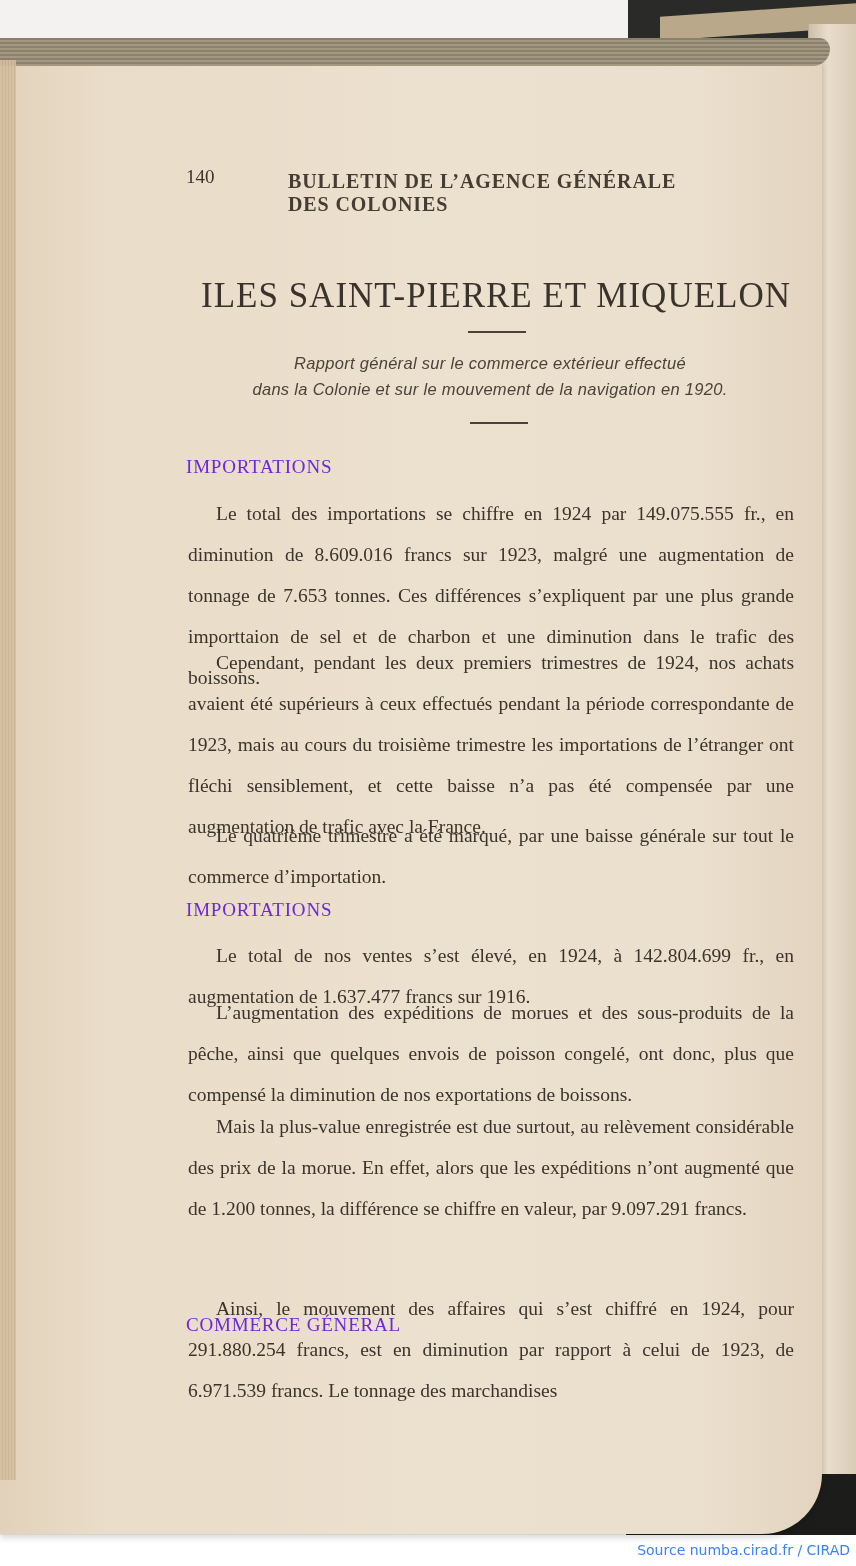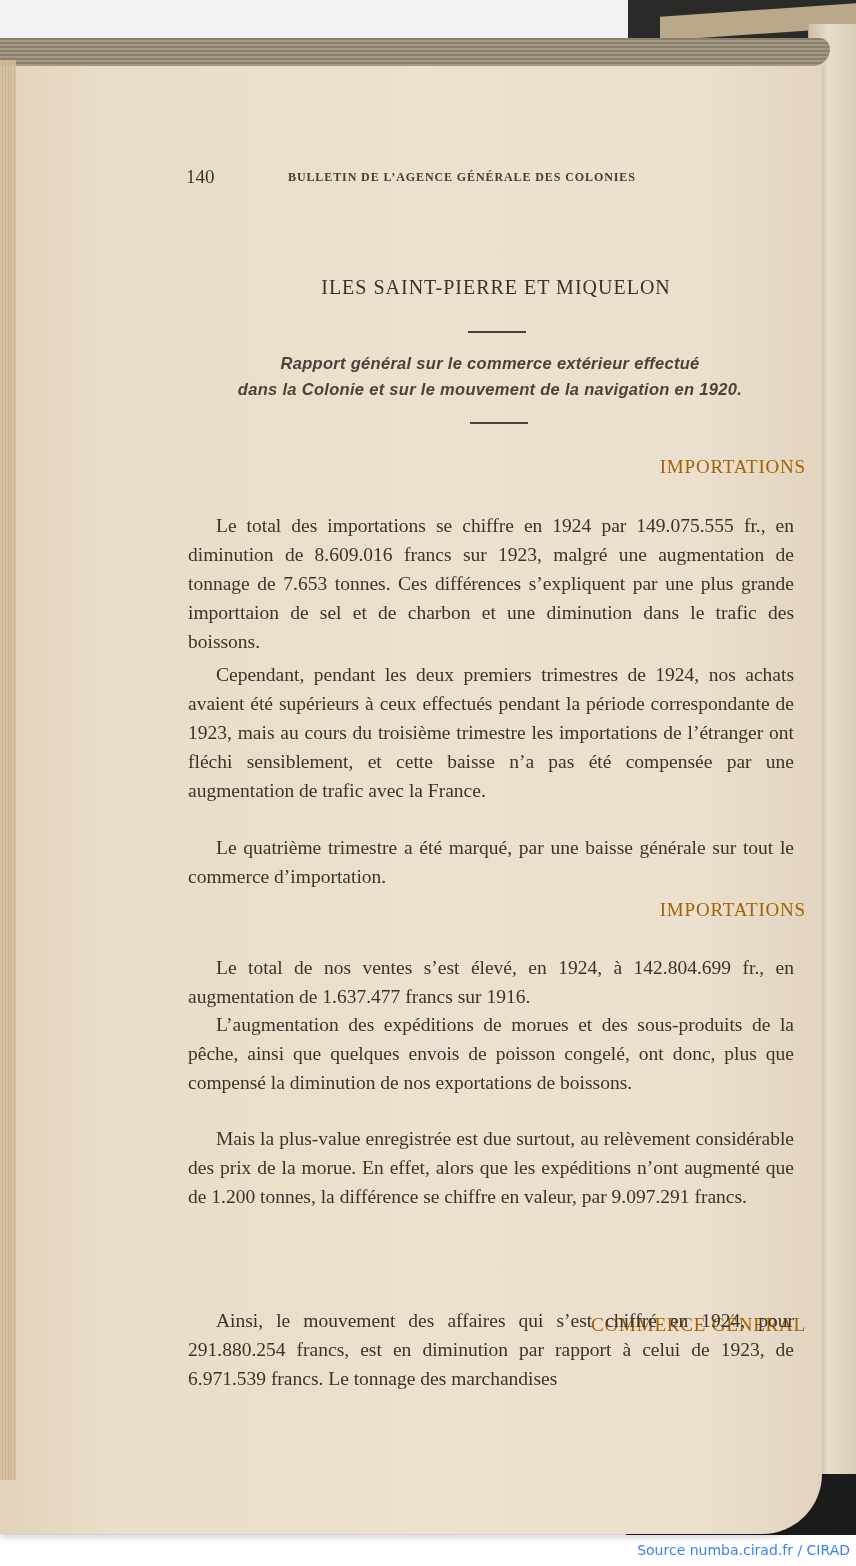--- a/index.html
+++ b/index.html
@@ -35,39 +35,39 @@
   }
   .page-left-edge {
     position: absolute; left: 0; top: 60px; width: 16px; height: 1420px;
     background: repeating-linear-gradient(90deg, #d4bfa0 0px, #d4bfa0 2px, #c9b291 2px, #c9b291 3px);
     opacity: 0.9;
   }
   .text-col { position: absolute; left: 0; top: 0; width: 856px; height: 1566px; color: #3b342c; padding-left: 28px; }
 
   .running-head { position: absolute; top: 166px; left: 186px; width: 530px; height: 24px; }
   .page-number { position: absolute; left: 0; top: 0; font-size: 19px; }
-  .journal-title { position: absolute; left: 102px; top: 4px; font-size: 12px; letter-spacing: 0.9px; font-weight: bold; color: #453d33; }
+  .journal-title { position: absolute; left: 102px; top: 4px; font-size: 20px; letter-spacing: 0.9px; font-weight: bold; color: #453d33; }
 
   .article-title {
     position: absolute; top: 276px; left: 186px; width: 620px; text-align: center;
-    font-size: 20px; letter-spacing: 1px; color: #3a332b;
+    font-size: 35px; letter-spacing: 1px; color: #3a332b;
   }
   .rule { position: absolute; height: 2px; background: #4a4238; }
   .subtitle {
     position: absolute; left: 190px; width: 600px; text-align: center;
     font-family: "Liberation Sans", "DejaVu Sans", sans-serif;
-    font-style: italic; font-weight: bold; font-size: 16.5px; color: #4a433a; letter-spacing: 0.3px;
+    font-style: italic; font-weight: normal; font-size: 16.5px; color: #4a433a; letter-spacing: 0.3px;
   }
   .section-heading {
-    position: absolute; left: 186px; width: 620px; text-align: right;
-    font-size: 19px; letter-spacing: 0.8px; color: #a16207;
+    position: absolute; left: 186px; width: 620px; text-align: left;
+    font-size: 19px; letter-spacing: 0.8px; color: #6d28d9;
   }
   .para {
     position: absolute; left: 188px; width: 606px;
-    font-size: 19.5px; line-height: 29px; text-align: justify; color: #3b342c; margin-top: 18px;
+    font-size: 19.5px; line-height: 41px; text-align: justify; color: #3b342c;
   }
   .para .indent { display: inline-block; width: 28px; }
   .source-caption {
     position: absolute; right: 6px; top: 1542px;
     font-family: "DejaVu Sans", sans-serif; font-size: 14px; color: #3b82f6;
   }
 </style>
 </head>
 <body>
 

